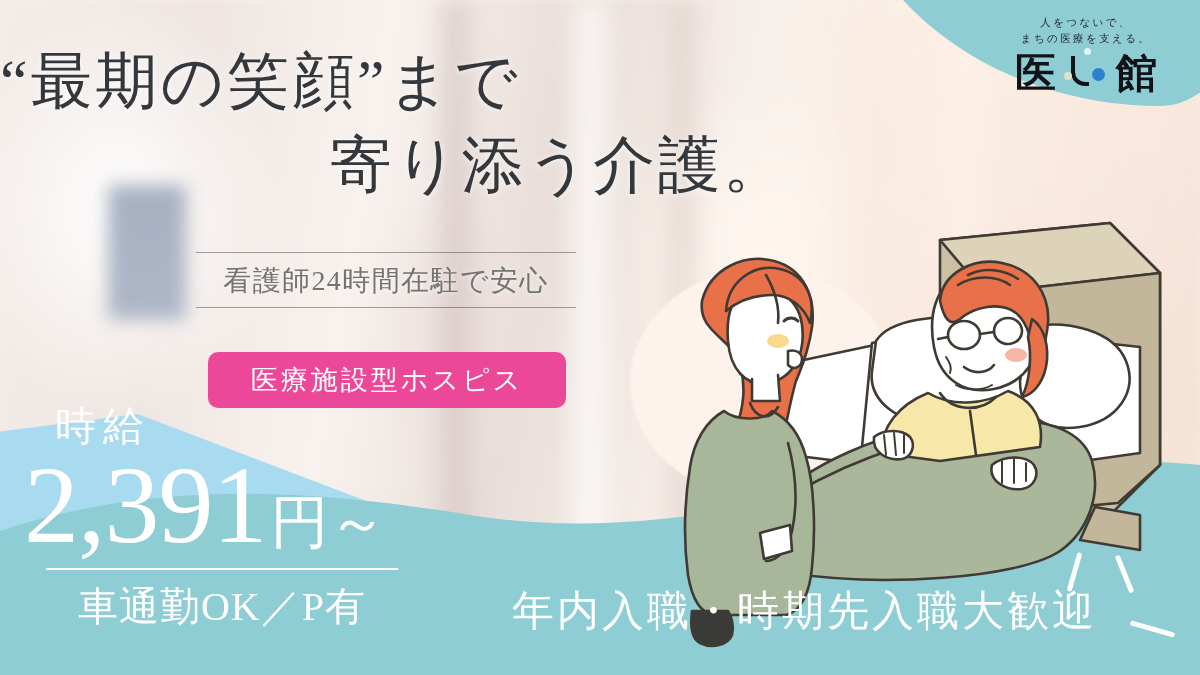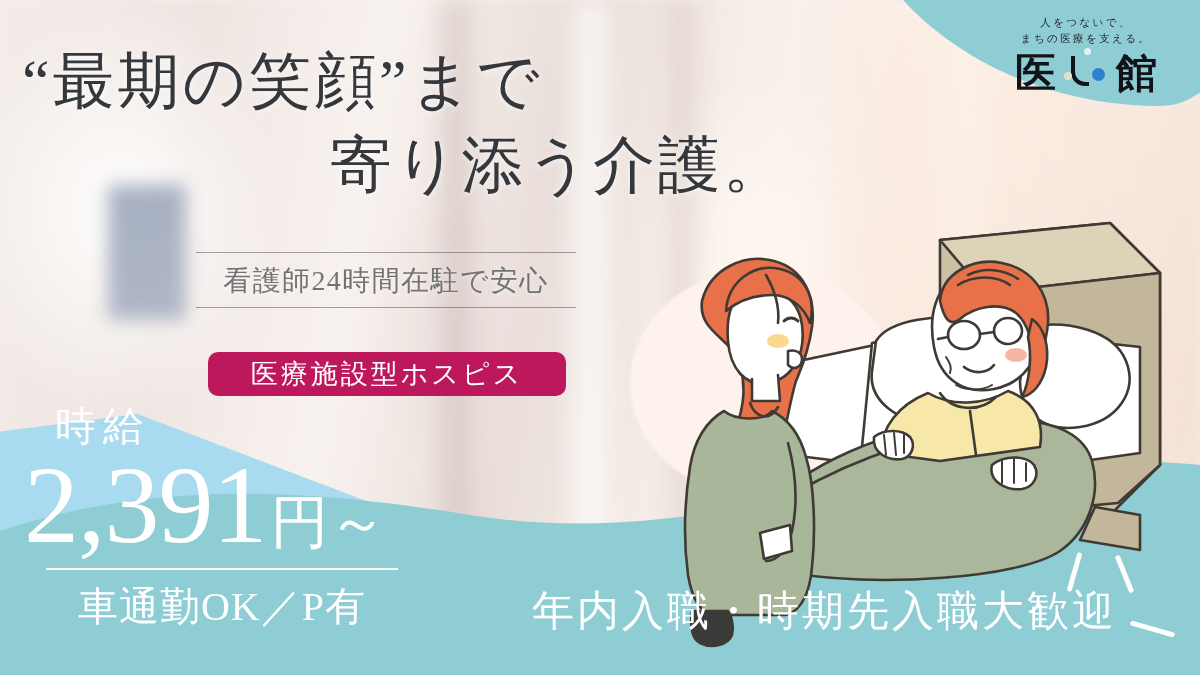--- a/index.html
+++ b/index.html
@@ -140,21 +140,21 @@
     font-family:"Liberation Serif", serif;
   }
   .headline .line {
     font-size:62px;
     line-height:1.22;
     letter-spacing:3px;
     font-weight:400;
     white-space:nowrap;
     text-shadow:0 1px 6px rgba(255,255,255,.75);
   }
-  .headline .l1 { padding-left:22px; }
+  .headline .l1 { }
   .headline .l2 { padding-left:330px; margin-top:8px; }
 
   
   .subcopy {
     position:absolute;
     left:196px; top:252px;
     width:380px;
     text-align:center;
   }
   .subcopy .rule {
@@ -169,22 +169,22 @@
     color:#737373;
     padding:9px 0 7px;
     white-space:nowrap;
     text-shadow:0 1px 5px rgba(255,255,255,.7);
   }
 
   
   .badge {
     position:absolute;
     left:208px; top:352px;
-    width:358px; height:44px;
-    background:#be185d;
+    width:358px; height:56px;
+    background:#ec4899;
     border-radius:10px;
     display:flex; align-items:center; justify-content:center;
     color:#ffffff;
     font-family:"Liberation Serif", serif;
     font-size:27px;
     letter-spacing:3px;
     white-space:nowrap;
   }
 
   
@@ -256,21 +256,21 @@
     text-align:center;
     width:352px;
     margin-left:26px;
     padding-top:9px;
     white-space:nowrap;
   }
 
   
   .catch {
     position:absolute;
-    left:532px; top:583px;
+    left:512px; top:583px;
     font-family:"Liberation Serif", serif;
     font-size:42px;
     letter-spacing:3px;
     color:#ffffff;
     white-space:nowrap;
   }
 
   
   .sparkles { position:absolute; left:1050px; top:548px; width:150px; height:110px; }
   .sparkles i {

